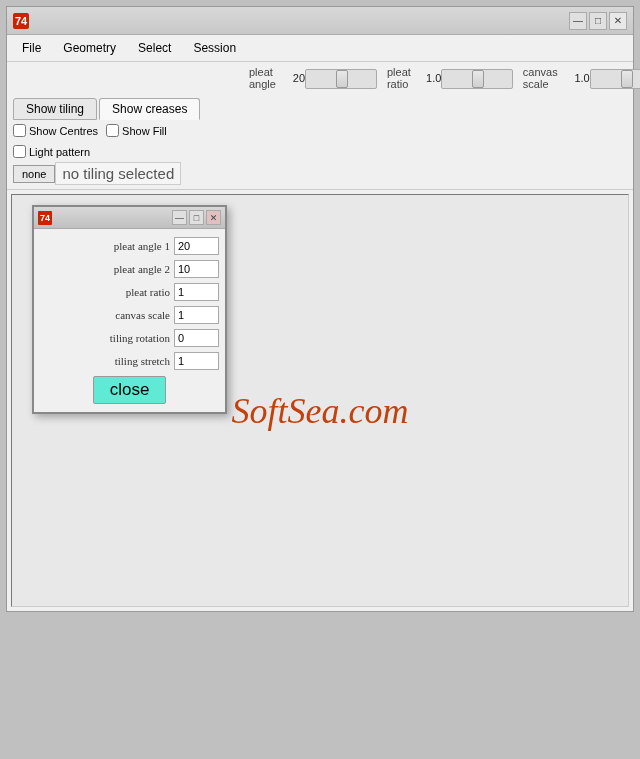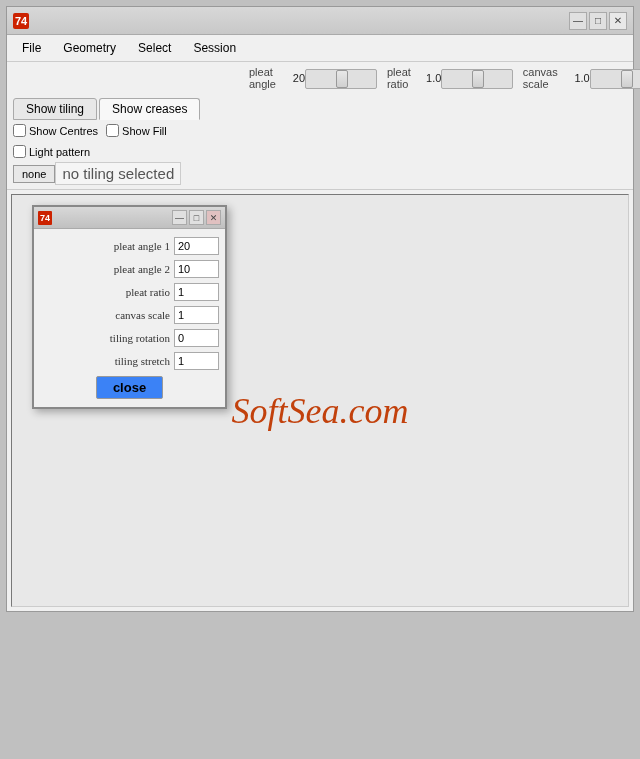--- a/index.html
+++ b/index.html
@@ -287,26 +287,25 @@
       font-size: 11px;
       padding: 1px 3px;
     }
     .dialog-close-btn {
       display: flex;
       justify-content: center;
       margin-top: 6px;
     }
     .close-button {
       padding: 3px 16px;
-      background: #3b82f6;
+      background: #5eead4;
       border: 1px solid #999;
       cursor: pointer;
-      font-size: 13px;
+      font-size: 17px;
       border-radius: 2px;
-      font-weight: bold;
     }
   </style>
 </head>
 <body>
 
 <div class="window">
 
   <div class="title-bar">
     <div class="title-bar-left">
       <div class="title-icon">

